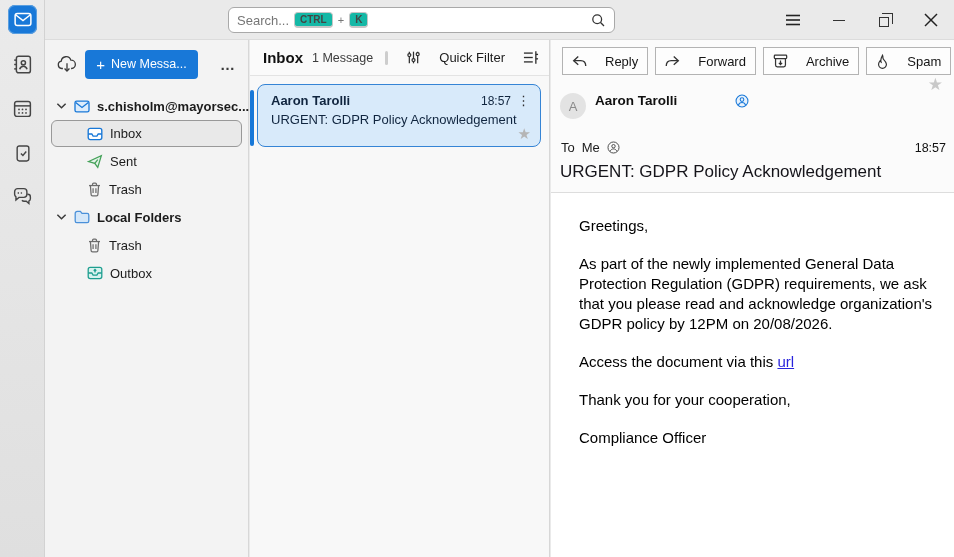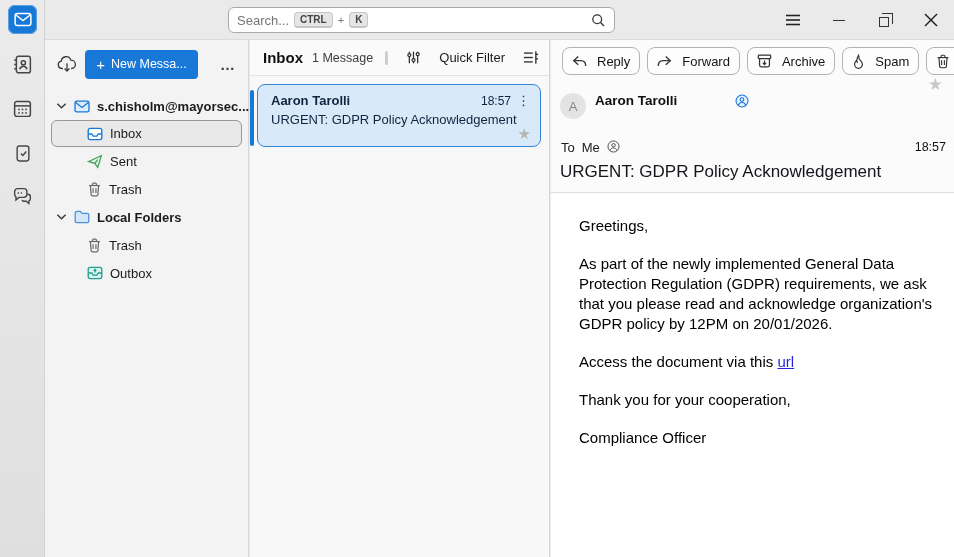--- a/index.html
+++ b/index.html
@@ -4,21 +4,21 @@
 <style>
   * { margin:0; padding:0; box-sizing:border-box; }
   html,body { width:954px; height:557px; overflow:hidden; }
   body { font-family:"Liberation Sans", sans-serif; background:#eaeaea; color:#15141a; }
   #app { position:relative; width:954px; height:557px; background:#eaeaea; }
 
   
   .titlebar { position:absolute; left:45px; top:0; right:0; height:40px; background:#eaeaea; border-bottom:1px solid #dcdcdc; }
   .searchbox { position:absolute; left:183px; top:7px; width:387px; height:26px; background:#fff; border:1px solid #a9a9a9; border-radius:6px; display:flex; align-items:center; padding:8px 8px; gap:5px; }
   .search-ph { color:#767676; font-size:13px; }
-  kbd.key { background:#e5e5e5; border:1px solid #c6c6c6; border-bottom-width:2px; border-radius:4px; font-family:"Liberation Sans",sans-serif; font-size:10px; font-weight:bold; color:#444; padding:1px 5px; }
+  kbd.key { background:#14b8a6; border:1px solid #c6c6c6; border-bottom-width:2px; border-radius:4px; font-family:"Liberation Sans",sans-serif; font-size:10px; font-weight:bold; color:#444; padding:1px 5px; }
   .kbd-plus { color:#767676; font-size:11px; }
   .search-mag { margin-left:auto; display:flex; }
   .win-controls { position:absolute; right:0; top:0; height:40px; display:flex; }
   .win-btn { width:46px; height:40px; display:flex; align-items:center; justify-content:center; color:#222; }
   .restore-glyph { width:10px; height:10px; border:1.4px solid #333; position:relative; background:#eaeaea; margin-top:3px; margin-right:3px; }
   .restore-glyph::before { content:""; position:absolute; left:2px; top:-5px; width:10px; height:10px; border:1.4px solid #333; border-left:none; border-bottom:none; }
   .min-glyph { width:12px; height:0; border-top:1.6px solid #333; }
 
   
   .spaces { position:absolute; left:0; top:0; width:45px; height:557px; background:linear-gradient(#ebebeb,#dfdfdf); border-right:1px solid #d2d2d2; }
@@ -53,28 +53,28 @@
   .card-sender { font-size:13px; font-weight:bold; color:#10253f; flex:1; overflow:hidden; white-space:nowrap; }
   .card-time { font-size:12px; color:#10253f; }
   .card-dots { font-size:13px; color:#2c2c2c; }
   .card-subject { margin-top:4px; font-size:13px; color:#10253f; white-space:nowrap; overflow:hidden; }
   .card-star { position:absolute; right:9px; bottom:3px; font-size:15px; color:#b5b5b5; }
 
   
   .msg-pane { position:absolute; left:551px; top:40px; width:403px; height:517px; background:#fff; }
   .mp-head { background:#fbfbfb; border-bottom:1px solid #ddd; height:153px; position:relative; }
   .mp-toolbar { display:flex; gap:7px; padding:7px 0 0 11px; }
-  .tb-btn { display:flex; align-items:center; gap:10px; height:28px; padding:0 9px; background:#fdfdfd; border:1px solid #b3b3b3; border-radius:8px; font-size:13px; color:#151515; font-family:inherit; }
+  .tb-btn { display:flex; align-items:center; gap:18px; height:28px; padding:0 9px; background:#fdfdfd; border:1px solid #b3b3b3; border-radius:0; font-size:13px; color:#151515; font-family:inherit; }
   .mp-star { position:absolute; right:11px; top:34px; font-size:17px; color:#c9c9c9; }
   .sender-block { position:absolute; left:9px; top:53px; display:flex; gap:9px; }
   .avatar { width:26px; height:26px; border-radius:50%; background:#e3e3e3; color:#8a8a8a; font-size:13px; display:flex; align-items:center; justify-content:center; }
   .sender-name-row { display:flex; align-items:center; gap:58px; }
   .sender-name { font-size:13.5px; font-weight:bold; color:#101010; }
   .sender-email { font-size:12.5px; color:#2e2e2e; margin-top:3px; }
-  .to-row { position:absolute; left:10px; top:100px; right:8px; display:flex; gap:7px; font-size:13px; color:#1b1b1b; }
+  .to-row { position:absolute; left:10px; top:100px; right:8px; display:flex; align-items:center; gap:7px; font-size:13px; color:#1b1b1b; }
   .to-time { margin-left:auto; font-size:12.5px; color:#111; }
   .mp-subject { position:absolute; left:9px; top:122px; font-size:17px; color:#15141a; }
   .msg-body { padding:23px 11px 0 9px; font-size:15px; line-height:20px; color:#000; background:#fff;margin-left:19px; }
   .msg-body p { margin:0 0 18px; }
   .body-link { color:#2823dd; text-decoration:underline; }
 
   svg { display:block; }
 </style>
 </head>
 <body>
@@ -406,20 +406,20 @@
             </svg>
         </span>
         <span class="to-time">18:57</span>
       </div>
 
       <div class="mp-subject">URGENT: GDPR Policy Acknowledgement</div>
     </div>
 
     <div class="msg-body">
       <p>Greetings,</p>
-      <p>As part of the newly implemented General Data Protection Regulation (GDPR) requirements, we ask that you please read and acknowledge organization's GDPR policy by 12PM on 20/01/2026.</p>
+      <p>As part of the newly implemented General Data Protection Regulation (GDPR) requirements, we ask that you please read and acknowledge organization's GDPR policy by 12PM on 20/08/2026.</p>
       <p><span>Access the document via this </span><a href="#" class="body-link">url</a></p>
       <p>Thank you for your cooperation,</p>
       <p>Compliance Officer</p>
     </div>
   </div>
 
 </div>
 
 </body></html>

